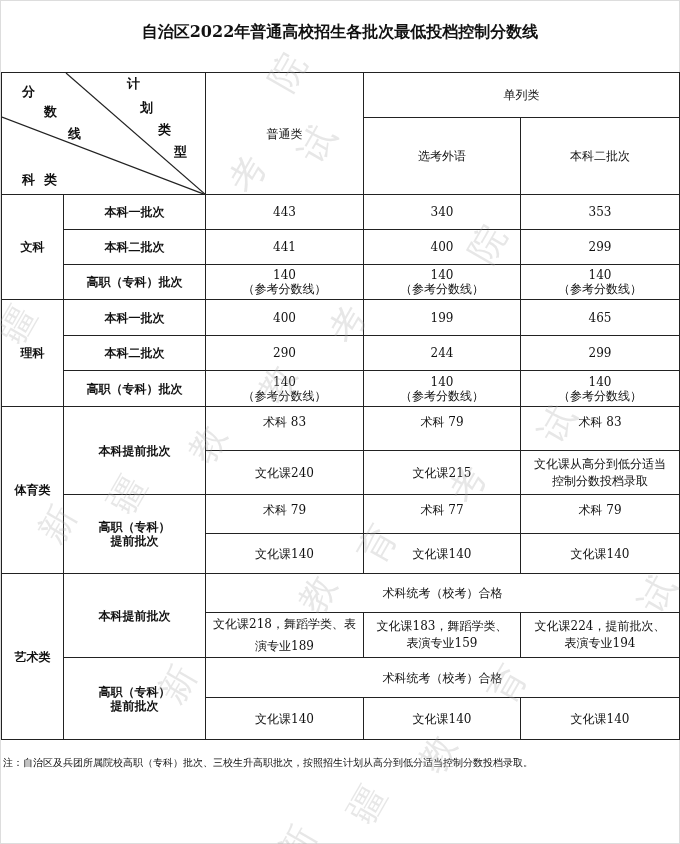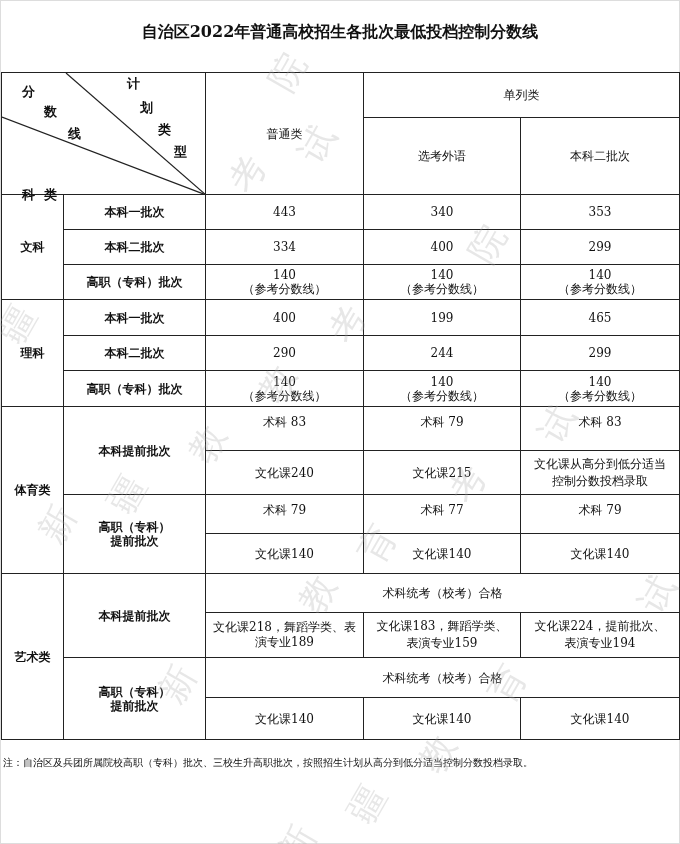--- a/index.html
+++ b/index.html
@@ -50,40 +50,40 @@
         <line x1="64" y1="0" x2="204" y2="122" stroke="#222" stroke-width="1.2"></line>
         <line x1="0" y1="44" x2="204" y2="122" stroke="#222" stroke-width="1.2"></line>
       </svg>
       <span class="dlabel" style="left:125px;top:4px">计</span>
       <span class="dlabel" style="left:138px;top:28px">划</span>
       <span class="dlabel" style="left:156px;top:50px">类</span>
       <span class="dlabel" style="left:172px;top:72px">型</span>
       <span class="dlabel" style="left:20px;top:12px">分</span>
       <span class="dlabel" style="left:42px;top:32px">数</span>
       <span class="dlabel" style="left:66px;top:54px">线</span>
-      <span class="dlabel" style="left:20px;top:115px;white-space:pre">科  类</span>
+      <span class="dlabel" style="left:20px;top:100px;white-space:pre">科  类</span>
     </td>
     <td class="hdr" rowspan="2">普通类</td>
     <td class="hdr" colspan="2">单列类</td>
   </tr>
   <tr style="height:77px">
     <td class="hdr">选考外语</td>
     <td class="hdr">本科二批次</td>
   </tr>
 
   <tr style="height:35px">
     <td class="cat" rowspan="3">文科</td>
     <td class="batch">本科一批次</td>
     <td class="val">443</td>
     <td class="val">340</td>
     <td class="val">353</td>
   </tr>
   <tr style="height:35px">
     <td class="batch">本科二批次</td>
-    <td class="val">334</td>
+    <td class="val">441</td>
     <td class="val">400</td>
     <td class="val">299</td>
   </tr>
   <tr style="height:35px">
     <td class="batch">高职（专科）批次</td>
     <td class="val">
           <div>140</div>
           <div>（参考分数线）</div>
         </td>
     <td class="val">
@@ -151,21 +151,21 @@
     <td class="val">文化课140</td>
     <td class="val">文化课140</td>
   </tr>
 
   <tr style="height:39px">
     <td class="cat" rowspan="4">艺术类</td>
     <td class="batch" rowspan="2">本科提前批次</td>
     <td class="val" colspan="3">术科统考（校考）合格</td>
   </tr>
   <tr style="height:45px">
-    <td class="val" style="padding:0 2px;line-height:15px">文化课218，舞蹈学类、表演专业189</td>
+    <td class="val" style="padding:0 2px;line-height:22px">文化课218，舞蹈学类、表演专业189</td>
     <td class="val" style="padding:0 8px;line-height:17px">文化课183，舞蹈学类、表演专业159</td>
     <td class="val" style="padding:0 12px;line-height:17px">文化课224，提前批次、表演专业194</td>
   </tr>
   <tr style="height:40px">
     <td class="batch" rowspan="2">
           <div>高职（专科）</div>
           <div>提前批次</div>
         </td>
     <td class="val" colspan="3">术科统考（校考）合格</td>
   </tr>

